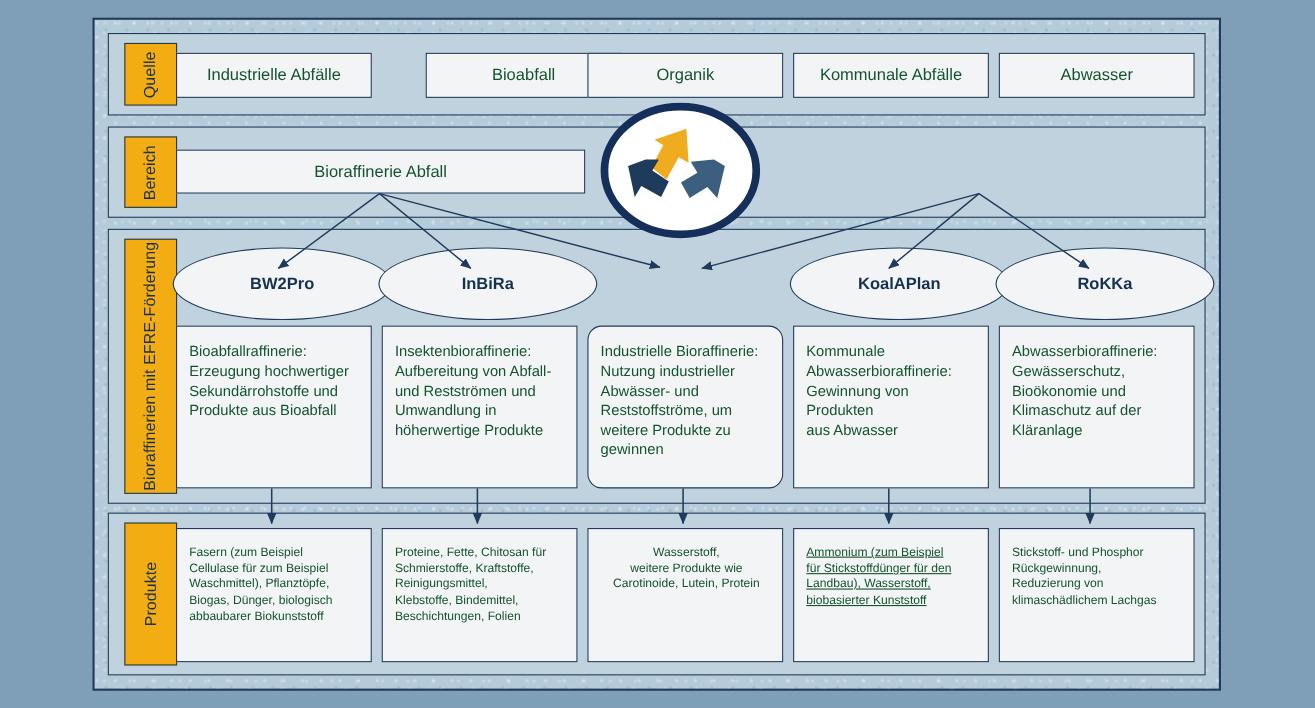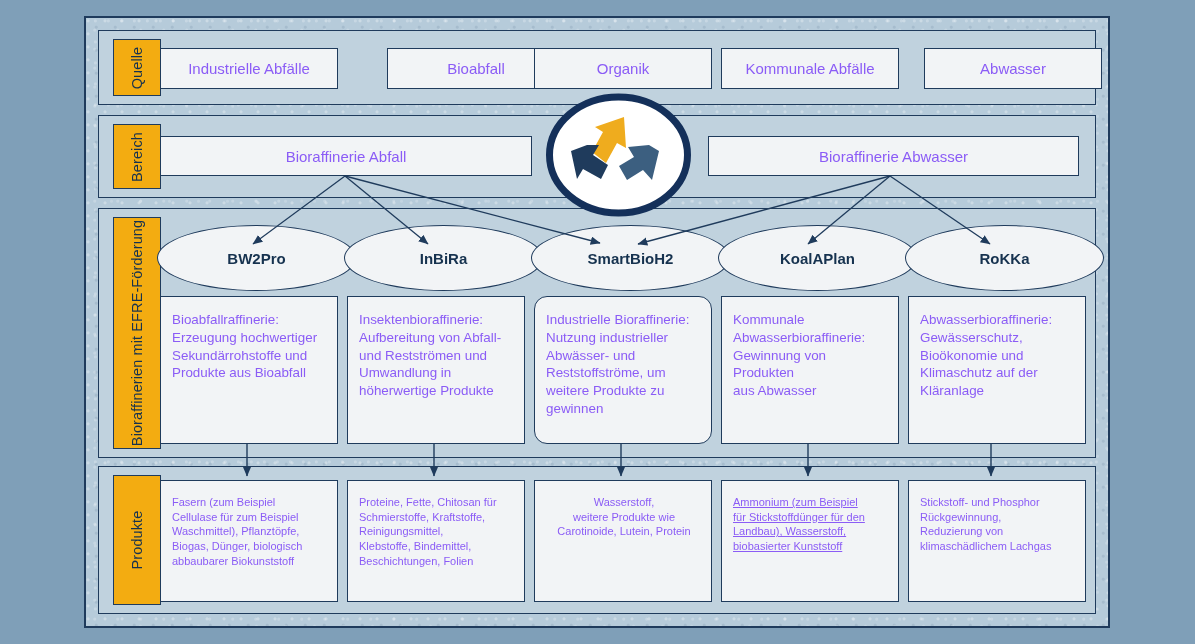--- a/index.html
+++ b/index.html
@@ -56,21 +56,21 @@
     letter-spacing:.1px;
   }
   .tab.tall span{font-size:14.5px;}
 
   
   .cell{
     position:absolute;
     background:#f2f4f6;
     border:1.5px solid #1f3b5c;
     box-sizing:border-box;
-    color:#8b5cf6;
+    color:#14532d;
   }
   .cell.center{
     display:flex;align-items:center;justify-content:center;
     font-size:15px;
   }
   .cell.text{
     padding:14px 9px 6px 11px;
     font-size:13.4px;
     line-height:1.33;
     white-space:pre-line;
@@ -104,39 +104,37 @@
   <div class="outer-panel"></div>
 
   <div class="band" style="left:98px;top:30px;width:998px;height:75px;">
     <div class="tab">
       <span>Quelle</span>
     </div>
     <div class="cell center" style="left:61px;top:17px;width:178px;height:41px;">Industrielle Abfälle</div>
     <div class="cell center" style="left:248px;top:17px;width:178px;height:41px;margin-left:40px;">Bioabfall</div>
     <div class="cell center" style="left:435px;top:17px;width:178px;height:41px;">Organik</div>
     <div class="cell center" style="left:622px;top:17px;width:178px;height:41px;">Kommunale Abfälle</div>
-    <div class="cell center" style="left:809px;top:17px;width:178px;height:41px;margin-left:16px;">Abwasser</div>
+    <div class="cell center" style="left:809px;top:17px;width:178px;height:41px;">Abwasser</div>
   </div>
 
   <div class="band" style="left:98px;top:115px;width:998px;height:83px;">
     <div class="tab">
       <span>Bereich</span>
     </div>
     <div class="cell center" style="left:61px;top:20px;width:372px;height:40px;">Bioraffinerie Abfall</div>
-    <div class="cell center" style="left:609px;top:20px;width:371px;height:40px;">Bioraffinerie Abwasser</div>
   </div>
 
   <div class="band" style="left:98px;top:208px;width:998px;height:250px;">
     <div class="tab tall">
       <span>Bioraffinerien mit EFRE-Förderung</span>
     </div>
 
     <div class="ellipse" style="left:58px;top:16px;width:199px;height:66px;text-align:right;">BW2Pro</div>
     <div class="ellipse" style="left:245px;top:16px;width:199px;height:66px;">InBiRa</div>
-    <div class="ellipse" style="left:432px;top:16px;width:199px;height:66px;">SmartBioH2</div>
     <div class="ellipse" style="left:619px;top:16px;width:199px;height:66px;">KoalAPlan</div>
     <div class="ellipse" style="left:806px;top:16px;width:199px;height:66px;">RoKKa</div>
 
     <div class="cell text" style="left:61px;top:87px;width:178px;height:148px;">Bioabfallraffinerie:
 Erzeugung hochwertiger
 Sekundärrohstoffe und
 Produkte aus Bioabfall</div>
     <div class="cell text" style="left:248px;top:87px;width:178px;height:148px;">Insektenbioraffinerie:
 Aufbereitung von Abfall-
 und Restströmen und

